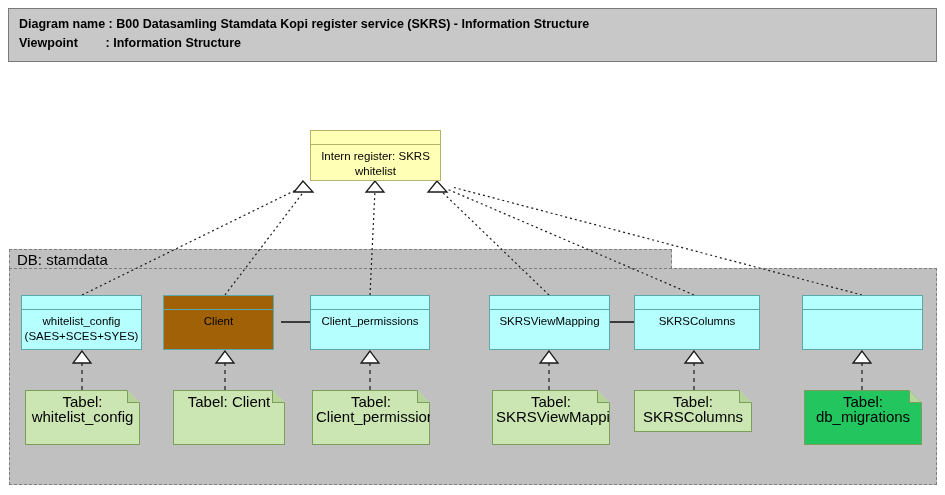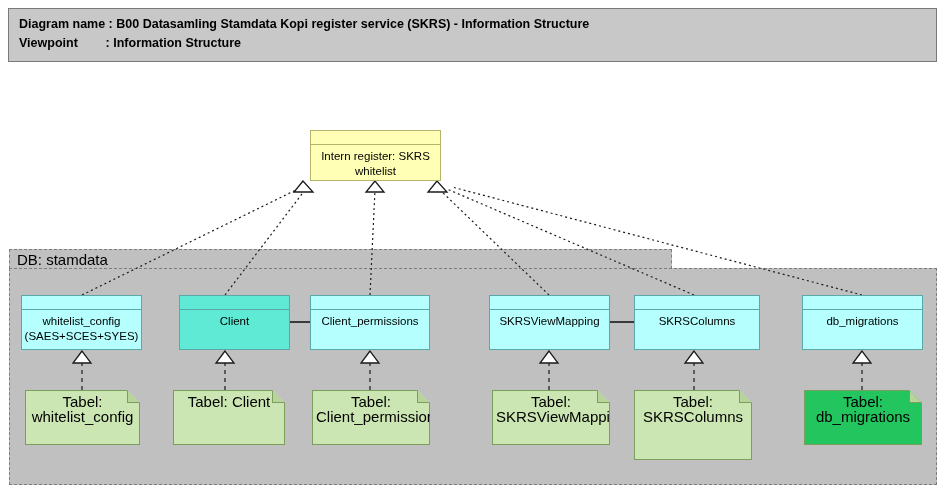--- a/index.html
+++ b/index.html
@@ -217,39 +217,38 @@
     <div class="label">Intern register: SKRS
 whitelist</div>
   </div>
 
   <div id="objects-layer">
       <div class="node cyan" style="left: 21px; top: 295px; width: 121px; height: 55px; background: rgb(181, 255, 255); border-color: rgb(90, 168, 168);">
         <div class="bar" style="border-bottom-color: rgb(90, 168, 168);"></div>
         <div class="label">whitelist_config
 (SAES+SCES+SYES)</div>
       </div>
-      <div class="node cyan" style="left: 179px; top: 295px; width: 111px; height: 55px; background: #5eead4; border-color: rgb(90, 168, 168);">
+      <div class="node cyan" style="left: 163px; top: 295px; width: 111px; height: 55px; background: #a16207; border-color: rgb(90, 168, 168);">
         <div class="bar" style="border-bottom-color: rgb(90, 168, 168);"></div>
         <div class="label">Client</div>
       </div>
       <div class="node cyan" style="left: 310px; top: 295px; width: 120px; height: 55px; background: rgb(181, 255, 255); border-color: rgb(90, 168, 168);">
         <div class="bar" style="border-bottom-color: rgb(90, 168, 168);"></div>
         <div class="label">Client_permissions</div>
       </div>
       <div class="node cyan" style="left: 489px; top: 295px; width: 121px; height: 55px; background: rgb(181, 255, 255); border-color: rgb(90, 168, 168);">
         <div class="bar" style="border-bottom-color: rgb(90, 168, 168);"></div>
         <div class="label">SKRSViewMapping</div>
       </div>
       <div class="node cyan" style="left: 634px; top: 295px; width: 126px; height: 55px; background: rgb(181, 255, 255); border-color: rgb(90, 168, 168);">
         <div class="bar" style="border-bottom-color: rgb(90, 168, 168);"></div>
         <div class="label">SKRSColumns</div>
       </div>
       <div class="node cyan" style="left: 802px; top: 295px; width: 121px; height: 55px; background: rgb(181, 255, 255); border-color: rgb(90, 168, 168);">
         <div class="bar" style="border-bottom-color: rgb(90, 168, 168);"></div>
-        <div class="label">db_migrations</div>
       </div>
     </div>
 
   <div id="tables-layer">
       <div class="note" style="left: 25px; top: 390px; width: 115px; height: 55px; background: rgb(204, 230, 179); border-color: rgb(123, 158, 92); clip-path: polygon(0px 0px, calc(100% - 13px) 0px, 100% 13px, 100% 100%, 0px 100%);">
         <div class="fold" style="background: rgb(183, 212, 155); border-left-color: rgb(123, 158, 92); border-bottom-color: rgb(123, 158, 92);"></div>
         <div class="label">Tabel:
 whitelist_config</div>
       </div>
       <div class="note" style="left: 173px; top: 390px; width: 112px; height: 55px; background: rgb(204, 230, 179); border-color: rgb(123, 158, 92); clip-path: polygon(0px 0px, calc(100% - 13px) 0px, 100% 13px, 100% 100%, 0px 100%);">
@@ -259,21 +258,21 @@
       <div class="note" style="left: 312px; top: 390px; width: 118px; height: 55px; background: rgb(204, 230, 179); border-color: rgb(123, 158, 92); clip-path: polygon(0px 0px, calc(100% - 13px) 0px, 100% 13px, 100% 100%, 0px 100%);">
         <div class="fold" style="background: rgb(183, 212, 155); border-left-color: rgb(123, 158, 92); border-bottom-color: rgb(123, 158, 92);"></div>
         <div class="label">Tabel:
 Client_permissions</div>
       </div>
       <div class="note" style="left: 492px; top: 390px; width: 118px; height: 55px; background: rgb(204, 230, 179); border-color: rgb(123, 158, 92); clip-path: polygon(0px 0px, calc(100% - 13px) 0px, 100% 13px, 100% 100%, 0px 100%);">
         <div class="fold" style="background: rgb(183, 212, 155); border-left-color: rgb(123, 158, 92); border-bottom-color: rgb(123, 158, 92);"></div>
         <div class="label">Tabel:
 SKRSViewMapping</div>
       </div>
-      <div class="note" style="left: 634px; top: 390px; width: 118px; height: 70px; background: rgb(204, 230, 179); border-color: rgb(123, 158, 92); clip-path: polygon(0px 0px, calc(100% - 13px) 0px, 100% 13px, 100% 100%, 0px 100%);">
+      <div class="note" style="left: 634px; top: 390px; width: 118px; height: 42px; background: rgb(204, 230, 179); border-color: rgb(123, 158, 92); clip-path: polygon(0px 0px, calc(100% - 13px) 0px, 100% 13px, 100% 100%, 0px 100%);">
         <div class="fold" style="background: rgb(183, 212, 155); border-left-color: rgb(123, 158, 92); border-bottom-color: rgb(123, 158, 92);"></div>
         <div class="label">Tabel: SKRSColumns</div>
       </div>
       <div class="note" style="left: 804px; top: 390px; width: 118px; height: 55px; background: #22c55e; border-color: rgb(123, 158, 92); clip-path: polygon(0px 0px, calc(100% - 13px) 0px, 100% 13px, 100% 100%, 0px 100%);">
         <div class="fold" style="background: rgb(183, 212, 155); border-left-color: rgb(123, 158, 92); border-bottom-color: rgb(123, 158, 92);"></div>
         <div class="label">Tabel: db_migrations</div>
       </div>
     </div>
 
 </div>

